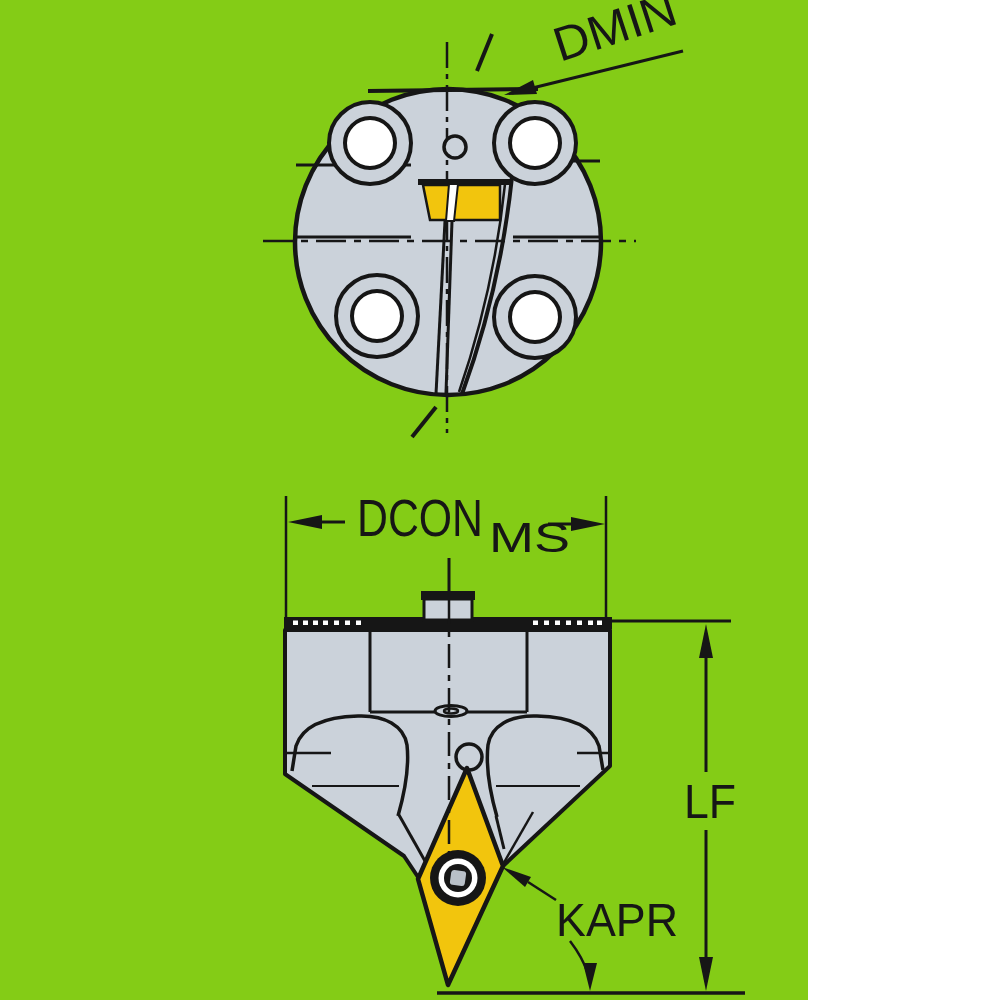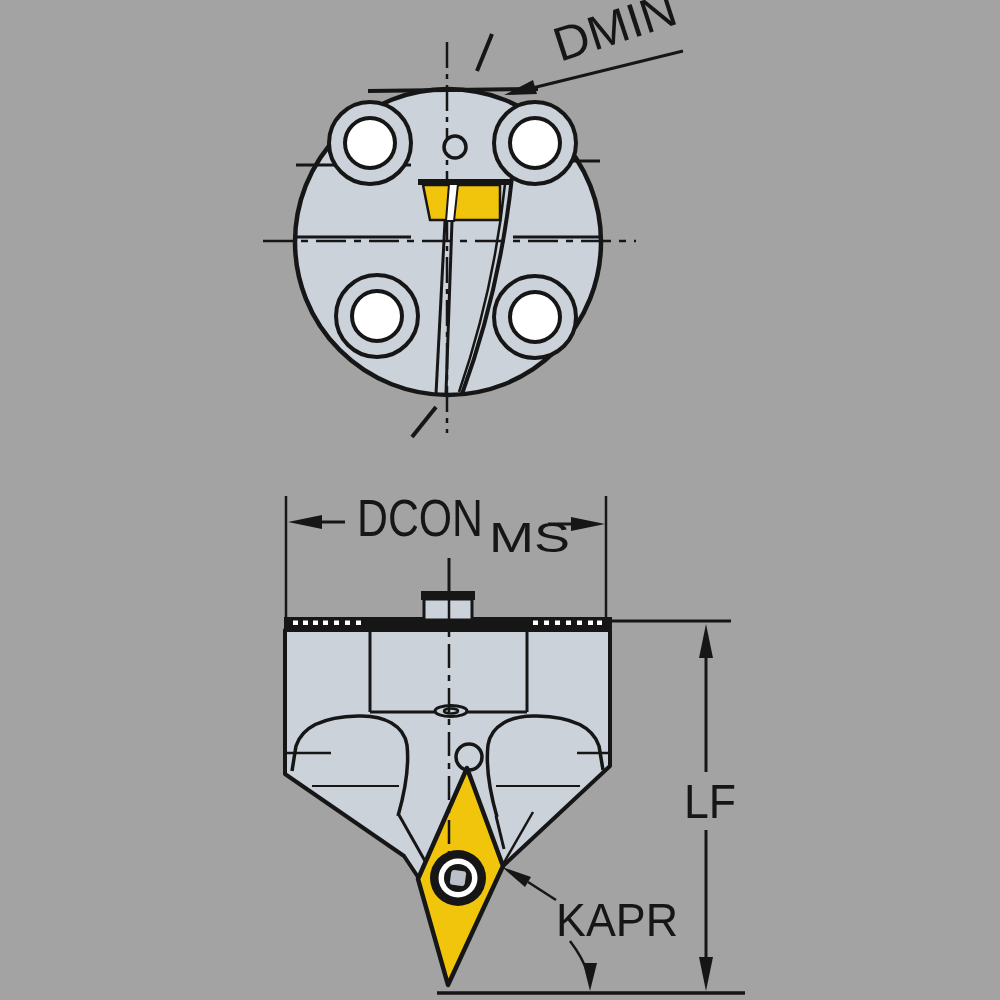--- a/index.html
+++ b/index.html
@@ -1,16 +1,16 @@
 <!DOCTYPE html>
 <html><head>
 <meta charset="utf-8">
 <style>
   html,body { margin:0; padding:0; background:#ffffff; }
-  .stage { position:relative; width:1000px; height:1000px; background:#a3a3a3; overflow:hidden; }
+  .stage { position:relative; width:808px; height:1000px; background:#84cc16; overflow:hidden; }
   svg { position:absolute; left:0; top:0; }
   .lbl { font-family:"Liberation Sans","DejaVu Sans",sans-serif; fill:#161616; }
 </style>
 </head>
 <body>
 
 <div class="stage">
 <svg width="1000" height="1000" viewBox="0 0 1000 1000">
 
   <g>

